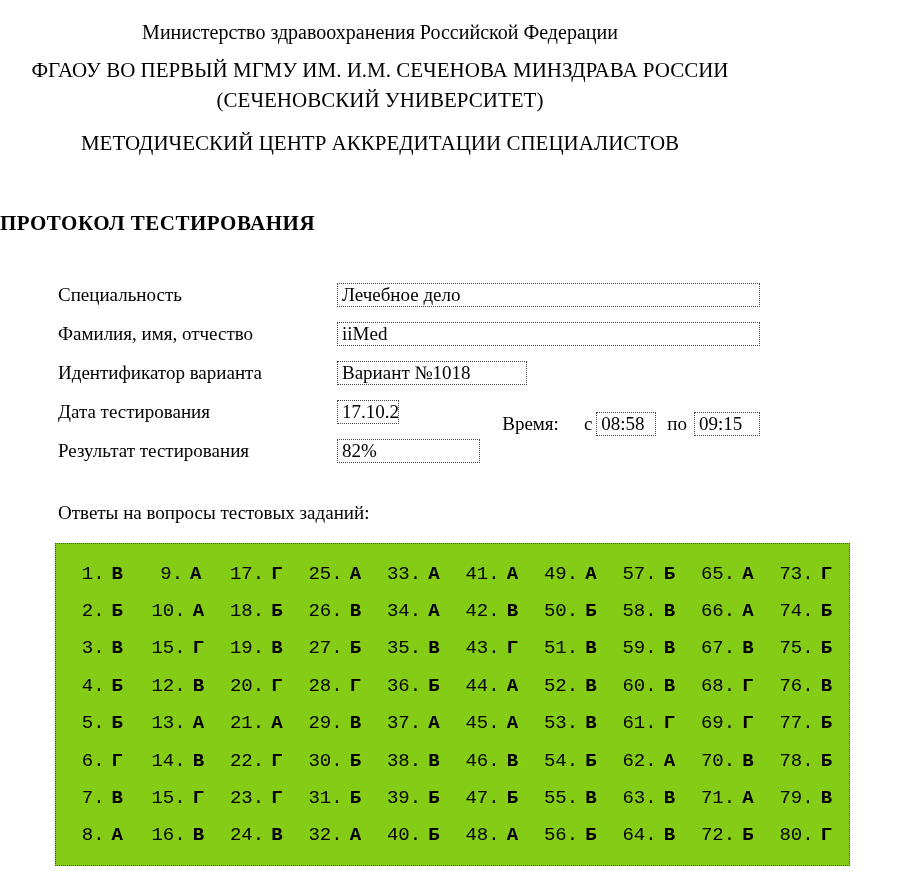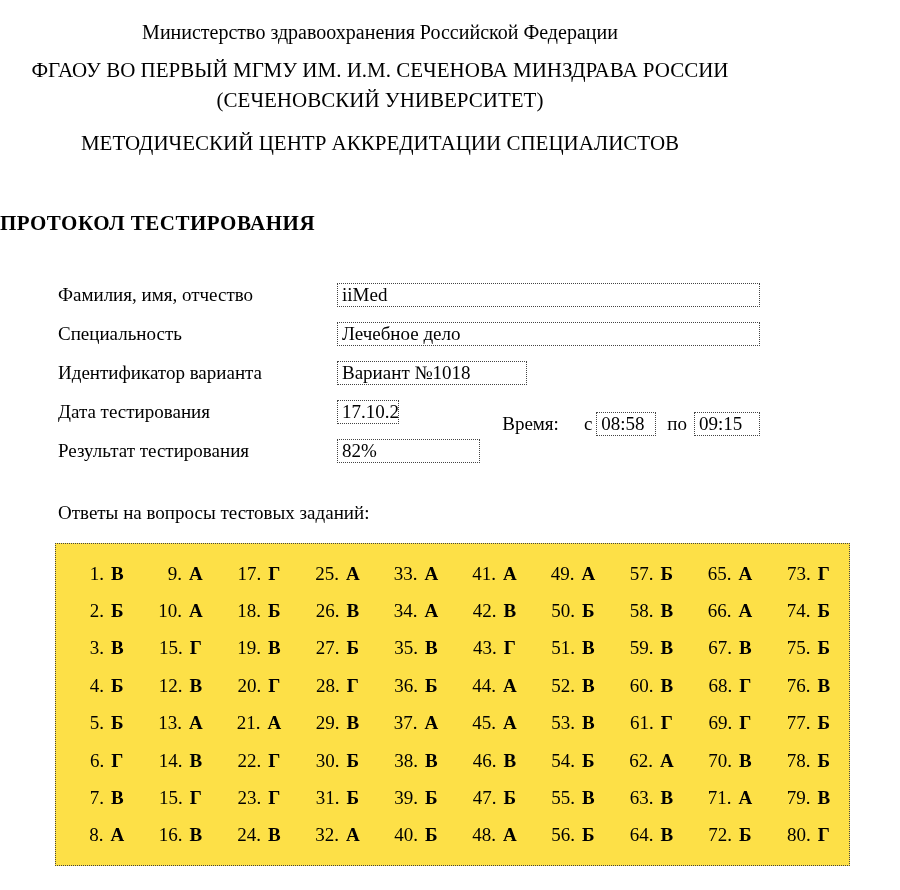--- a/index.html
+++ b/index.html
@@ -41,21 +41,22 @@
   .prep-from  { margin-left:25px; margin-right:4px; }
   .prep-to    { margin-left:11px; margin-right:7px; }
   .field.time { width:60px; justify-content:flex-start; }
   .field.time2{ width:66px; }
 
   .answers-heading { margin-top:39px; padding-left:58px; font-size:19px; }
 
   .answers-table {
     margin:19px 0 0 55px; width:795px;
     border:1px dotted #444; padding:11px 4px;
-    background:#fde047;
+    background:#84cc16;
+    font-family:Liberation Mono, monospace;
   }
   .ans-row { display:grid; grid-template-columns:repeat(10,1fr); height:37.4px; align-items:center; }
   .ans-cell { text-align:center; font-size:19px; white-space:nowrap; }
   .ans-num { display:inline-block; min-width:29px; text-align:right; margin-right:7px; font-weight:normal; }
   .ans-letter { font-weight:bold; }
 </style>
 </head>
 <body>
 
 <div class="page">
@@ -65,27 +66,27 @@
     <div class="h-line caps">ФГАОУ ВО ПЕРВЫЙ МГМУ ИМ. И.М. СЕЧЕНОВА МИНЗДРАВА РОССИИ</div>
     <div class="h-line caps">(СЕЧЕНОВСКИЙ УНИВЕРСИТЕТ)</div>
     <div class="h-line caps gap">МЕТОДИЧЕСКИЙ ЦЕНТР АККРЕДИТАЦИИ СПЕЦИАЛИСТОВ</div>
   </div>
 
   <div class="doc-title">ПРОТОКОЛ ТЕСТИРОВАНИЯ</div>
 
   <div class="form">
 
     <div class="form-row">
+      <div class="form-label">Специальность</div>
+      <div class="field wide">Лечебное дело</div>
+    </div>
+
+    <div class="form-row">
       <div class="form-label">Фамилия, имя, отчество</div>
       <div class="field wide">iiMed</div>
-    </div>
-
-    <div class="form-row">
-      <div class="form-label">Специальность</div>
-      <div class="field wide">Лечебное дело</div>
     </div>
 
     <div class="form-row">
       <div class="form-label">Идентификатор варианта</div>
       <div class="field medium">Вариант №1018</div>
     </div>
 
     <div class="form-row">
       <div class="form-label">Дата тестирования</div>
       <div class="field small">17.10.2023</div>

